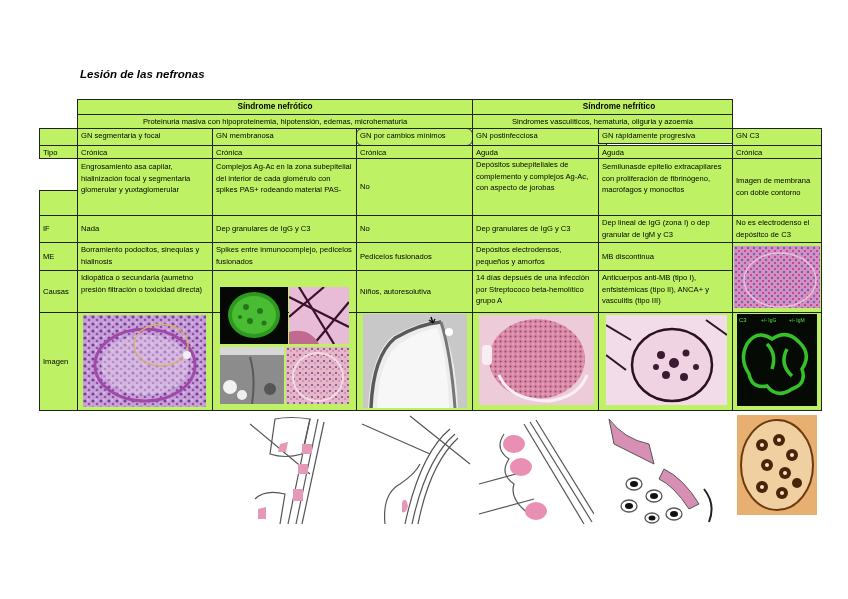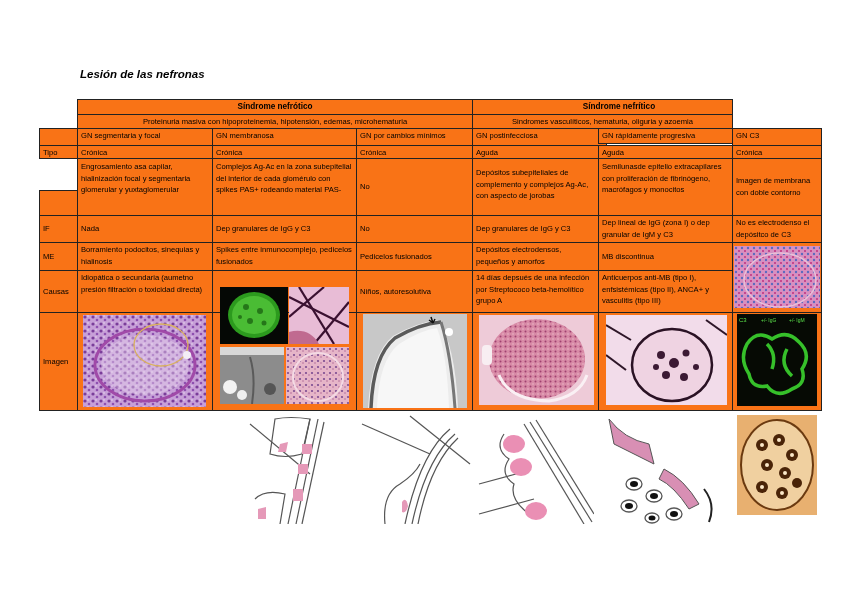--- a/index.html
+++ b/index.html
@@ -1,18 +1,18 @@
 <!DOCTYPE html>
 <html><head>
 <meta charset="utf-8">
 <style>
   html,body{margin:0;padding:0;background:#fff;}
   body{width:848px;height:599px;position:relative;overflow:hidden;font-family:"Liberation Sans",sans-serif;color:#000;}
   .title{position:absolute;left:80px;top:68px;font-size:11.5px;font-weight:bold;font-style:italic;}
-  .cell{position:absolute;box-sizing:border-box;border:1px solid #222;font-size:7.6px;line-height:11.6px;padding:1px 3px;overflow:hidden;background:#f97316;}
+  .cell{position:absolute;box-sizing:border-box;border:1px solid #222;font-size:7.6px;line-height:11.6px;padding:1px 3px;overflow:hidden;background:#bef264;}
   .cell.center{text-align:center;}
   .cell.vc{display:flex;align-items:center;}
   .hdr-bold{font-weight:bold;font-size:8.2px;}
   .img{position:absolute;overflow:hidden;}
   .img svg{display:block;width:100%;height:100%;}
   .sketch{position:absolute;}
   .sketch svg{display:block;width:100%;height:100%;}
 </style>
 </head>
 <body>
@@ -20,42 +20,42 @@
 <div class="title">Lesión de las nefronas</div>
 
 <div class="cell center hdr-bold" style="left:77px;top:99px;width:396px;height:16px;"><span>Síndrome nefrótico</span></div>
 <div class="cell center" style="left:77px;top:114px;width:396px;height:15px;"><span>Proteinuria masiva con hipoproteinemia, hipotensión, edemas, microhematuria</span></div>
 <div class="cell center hdr-bold" style="left:472px;top:99px;width:261px;height:16px;padding-left:36px;"><span>Síndrome nefrítico</span></div>
 <div class="cell center" style="left:472px;top:114px;width:261px;height:15px;"><span>Sindromes vasculíticos, hematuria, oliguria y azoemia</span></div>
 
 <div class="cell" style="left:39px;top:128px;width:39px;height:18px;"></div>
 <div class="cell" style="left:77px;top:128px;width:136px;height:18px;">GN segmentaria y focal</div>
 <div class="cell" style="left:212px;top:128px;width:145px;height:18px;">GN membranosa</div>
-<div class="cell" style="left:356px;top:128px;width:117px;height:18px;">GN por cambios mínimos</div>
+<div class="cell" style="left:356px;top:128px;width:117px;height:18px;border-radius:6px;">GN por cambios mínimos</div>
 <div class="cell" style="left:472px;top:128px;width:135px;height:18px;">GN postinfecciosa</div>
 <div class="cell" style="left:598px;top:128px;width:135px;height:16px;">GN rápidamente progresiva</div>
 <div class="cell" style="left:732px;top:128px;width:90px;height:18px;">GN C3</div>
 
 <div class="cell" style="left:39px;top:145px;width:39px;height:14px;line-height:11px;">Tipo</div>
 <div class="cell" style="left:77px;top:145px;width:136px;height:14px;line-height:11px;">Crónica</div>
 <div class="cell" style="left:212px;top:145px;width:145px;height:14px;line-height:11px;">Crónica</div>
 <div class="cell" style="left:356px;top:145px;width:117px;height:14px;line-height:11px;">Crónica</div>
 <div class="cell" style="left:472px;top:145px;width:127px;height:14px;line-height:11px;">Aguda</div>
 <div class="cell" style="left:598px;top:145px;width:135px;height:14px;line-height:11px;">Aguda</div>
 <div class="cell" style="left:732px;top:145px;width:90px;height:14px;line-height:11px;">Crónica</div>
 
 <div class="cell vc" style="left:39px;top:158px;width:39px;height:58px;margin-top:32px;">
     <span>MO</span>
   </div>
 <div class="cell" style="left:77px;top:158px;width:136px;height:58px;padding-top:2px;">Engrosamiento asa capilar, hialinización focal y segmentaria glomerular y yuxtaglomerular</div>
 <div class="cell" style="left:212px;top:158px;width:145px;height:58px;padding-top:2px;">Complejos Ag-Ac en la zona subepitelial del interior de cada glomérulo con spikes PAS+ rodeando material PAS-</div>
 <div class="cell vc" style="left:356px;top:158px;width:117px;height:58px;">
     <span>No</span>
   </div>
-<div class="cell" style="left:472px;top:158px;width:127px;height:58px;padding-top:8px;">Depósitos subepiteliales de complemento y complejos Ag-Ac, con aspecto de jorobas</div>
+<div class="cell" style="left:472px;top:158px;width:127px;height:58px;padding-top:0;">Depósitos subepiteliales de complemento y complejos Ag-Ac, con aspecto de jorobas</div>
 <div class="cell" style="left:598px;top:158px;width:135px;height:58px;padding-top:2px;">Semilunasde epitelio extracapilares con proliferación de fibrinógeno, macrófagos y monocitos</div>
 <div class="cell vc" style="left:732px;top:158px;width:90px;height:58px;">
     <span>Imagen de membrana con doble contorno</span>
   </div>
 
 <div class="cell vc" style="left:39px;top:215px;width:39px;height:28px;">
     <span>IF</span>
   </div>
 <div class="cell vc" style="left:77px;top:215px;width:136px;height:28px;">
     <span>Nada</span>

